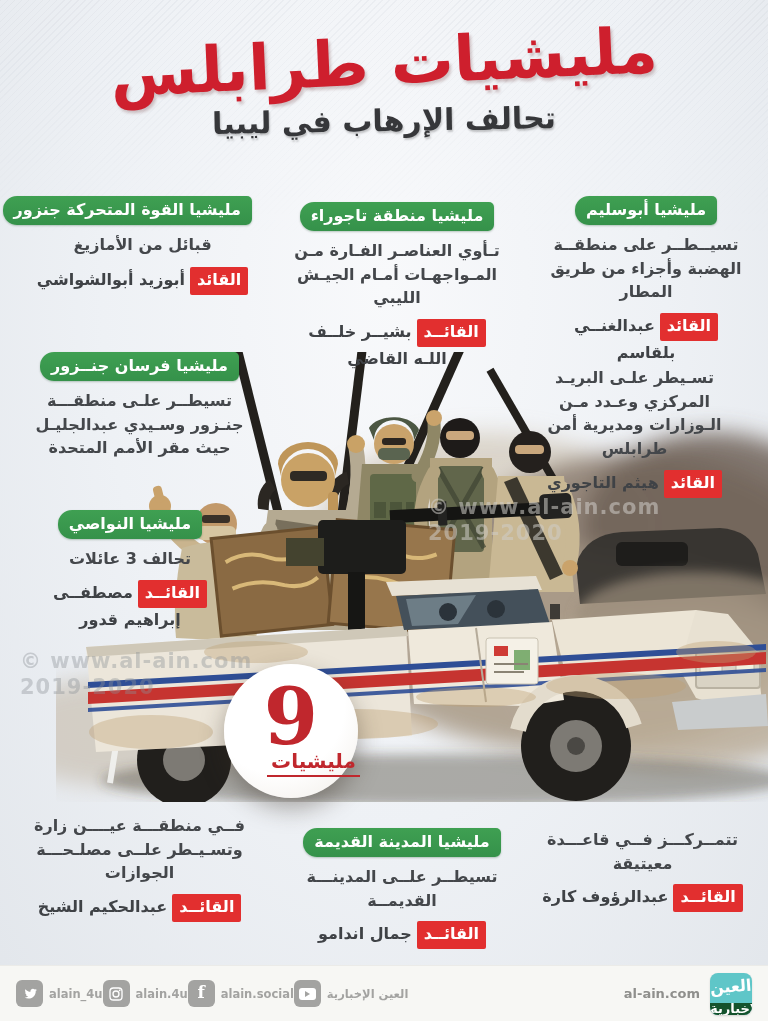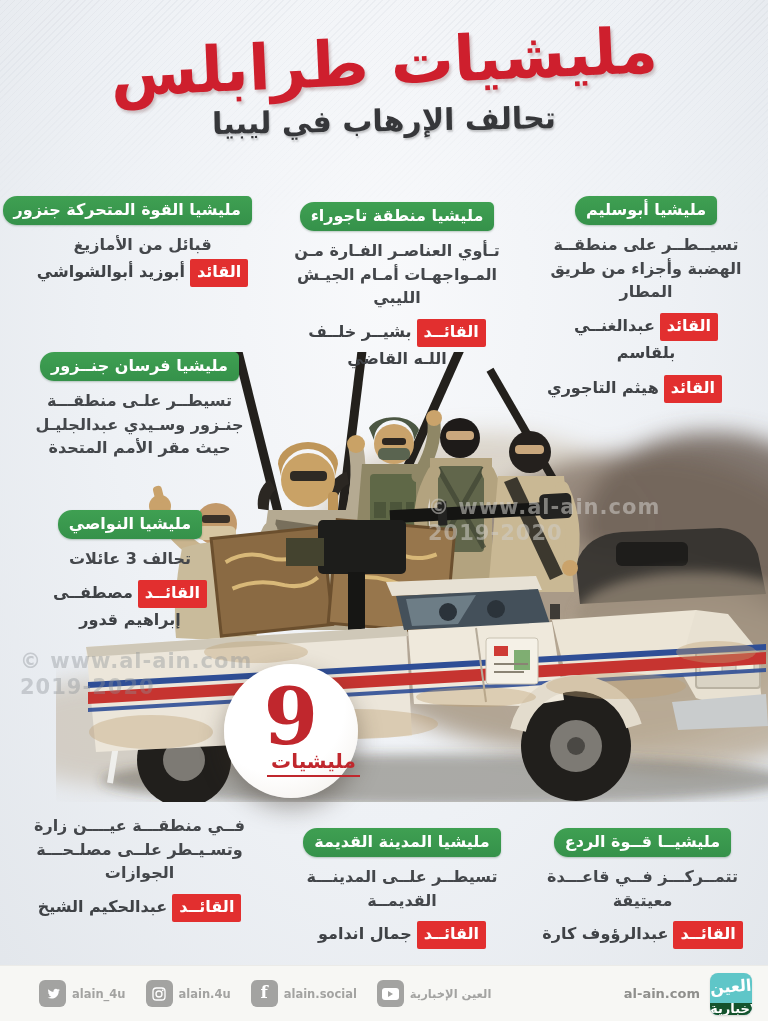--- a/index.html
+++ b/index.html
@@ -74,21 +74,21 @@
   .count-word {
     font-size:20px; font-weight:bold; color:#c0272d; letter-spacing:1px;
     border-bottom:2px solid #c0272d; padding:0 4px 2px; margin-top:-4px;margin-left:45px;
   }
   
   .footer {
     position:absolute; left:0; right:0; bottom:0; height:56px;
     background:#f7f7f4; border-top:1px solid #ebebe8;
     display:flex; align-items:center; padding:0 16px;
   }
-  .socials { display:flex; align-items:flex-end; gap:20px;margin-left:23px; }
+  .socials { display:flex; align-items:flex-end; gap:0; }
   .social { display:flex; align-items:center; gap:6px; }
   .sicon {
     width:27px; height:27px; border-radius:6px; background:#a3a3a1;
     display:flex; align-items:center; justify-content:center; flex:0 0 auto;
   }
   .slabel { font-size:11.5px; font-weight:bold; color:#a3a3a1; }
   .fb-f { color:#fff; font-weight:bold; font-size:17px; font-family:"DejaVu Serif",serif; line-height:1; margin-top:-2px;}
   .yt { width:17px; height:12px; background:#fff; border-radius:3px; display:flex; align-items:center; justify-content:center; }
   .yt-tri { width:0; height:0; border-left:5px solid #a3a3a1; border-top:3.5px solid transparent; border-bottom:3.5px solid transparent; margin-left:1px;}
   .footer-right { margin-left:auto; display:flex; align-items:center; gap:10px; }
@@ -304,39 +304,40 @@
     <span class="badge">مليشيا أبوسليم</span>
     <div class="desc">تسيــطــر على منطقــة الهضبة وأجزاء من طريق المطار</div>
     <div class="leader">
       <span class="leader-label">القائد</span><span>عبدالغنــي بلقاسم</span>
     </div>
   </div>
 
   <div class="sec sec-2">
     <span class="badge">مليشيا القوة المتحركة جنزور</span>
     <div class="desc">قبائل من الأمازيغ</div>
-    <div class="leader" style="margin-top:2px">
+    <div class="leader" style="margin-top:10px">
       <span class="leader-label">القائد</span><span>أبوزيد أبوالشواشي</span>
     </div>
   </div>
 
   <div class="sec sec-3">
     <span class="badge">مليشيا فرسان جنــزور</span>
     <div class="desc">تسيطــر علـى منطقـــة جنـزور وسـيدي عبدالجليـل حيث مقر الأمم المتحدة</div>
   </div>
 
   <div class="sec sec-4">
     <span class="badge">مليشيا النواصي</span>
     <div class="desc">تحالف 3 عائلات</div>
     <div class="leader">
       <span class="leader-label">القائــد</span><span>مصطفــى إبراهيم قدور</span>
     </div>
   </div>
 
   <div class="sec sec-5">
+    <div class="desc">تسـيطر علـى البريـد المركزي وعـدد مـن الـوزارات ومديرية أمن طرابلس</div>
     <div class="leader">
       <span class="leader-label">القائد</span><span>هيثم التاجوري</span>
     </div>
   </div>
 
   <div class="sec sec-6">
     <div class="desc">فــي منطقـــة عيــــن زارة وتسـيـطر علــى مصلـحـــة الجوازات</div>
     <div class="leader">
       <span class="leader-label">القائــد</span><span>عبدالحكيم الشيخ</span>
     </div>
@@ -344,21 +345,20 @@
 
   <div class="sec sec-7">
     <span class="badge">مليشيا المدينة القديمة</span>
     <div class="desc">تسيطــر علــى المدينـــة القديمــة</div>
     <div class="leader">
       <span class="leader-label">القائــد</span><span>جمال اندامو</span>
     </div>
   </div>
 
   <div class="sec sec-8">
-    <span class="badge">مليشيــا قــوة الردع</span>
     <div class="desc">تتمــركـــز فــي قاعـــدة معيتيقة</div>
     <div class="leader">
       <span class="leader-label">القائــد</span><span>عبدالرؤوف كارة</span>
     </div>
   </div>
 
   <div class="count-badge">
     <div class="count-num">9</div>
     <div class="count-word">مليشيات</div>
   </div>

